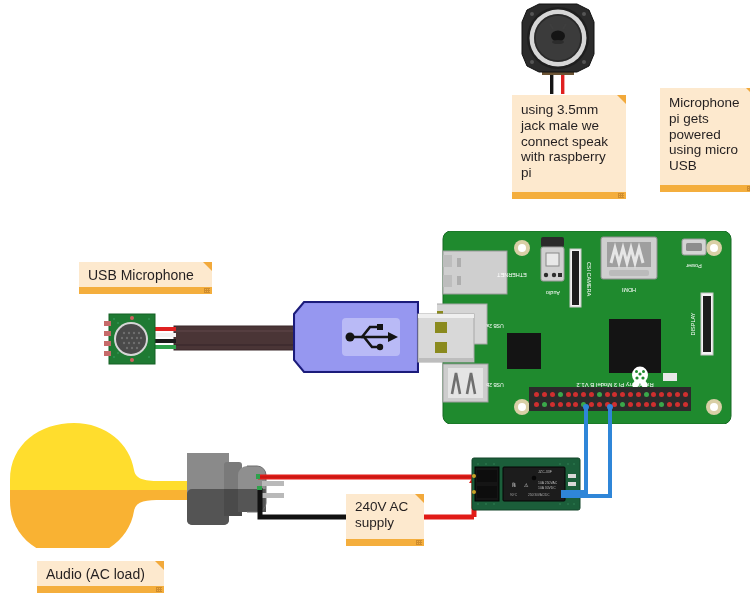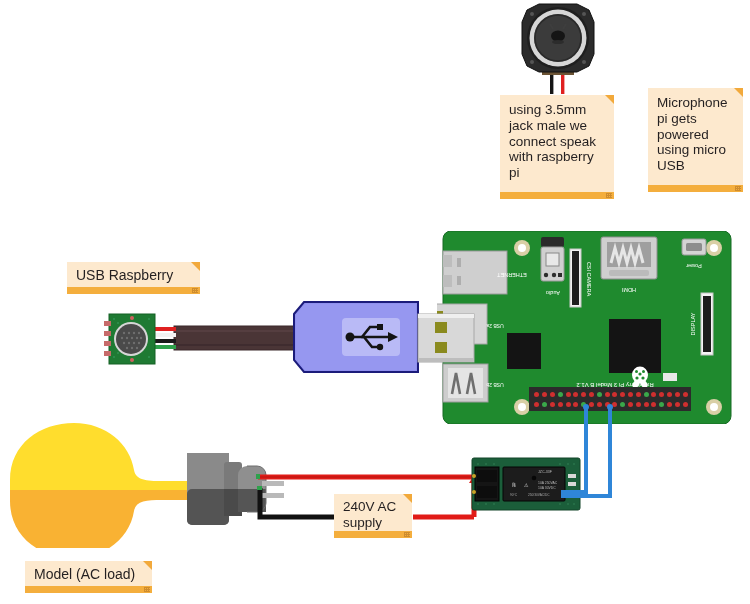--- a/index.html
+++ b/index.html
@@ -19,20 +19,21 @@
   
   .note {
     position: absolute;
     background: #FDE9CE;
     color: #231f20;
     font-family: "Liberation Sans", sans-serif;
     line-height: 1.17;
     padding: 7px 8px 5px 9px;
     border: 0;
     z-index: 40;
+    margin-left: 12px;
   }
   .note .note-text { display:block; white-space: pre-line; }
   .note .fold {
     position: absolute; top: 0; right: 0;
     width: 0; height: 0;
     border-top: 9px solid #F2A93B;
     border-left: 9px solid transparent;
   }
   .note .strip {
     position: absolute; left: 0; right: 0; bottom: 0;
@@ -124,34 +125,34 @@
     <span class="note-text">Microphone
 pi gets
 powered
 using micro
 USB</span>
     <span class="strip"></span>
   </div>
 
   <div class="note" style="left:67px; top:262px; width:133px; height:32px; font-size:14px; padding-top:5px;">
     <span class="fold"></span>
-    <span class="note-text">USB Raspberry</span>
+    <span class="note-text">USB Microphone</span>
     <span class="strip"></span>
   </div>
 
-  <div class="note" style="left:334px; top:494px; width:78px; height:44px; font-size:13.5px; padding-top:5px;">
+  <div class="note" style="left:334px; top:494px; width:78px; height:52px; font-size:13.5px; padding-top:5px;">
     <span class="fold"></span>
     <span class="note-text">240V AC
 supply</span>
     <span class="strip"></span>
   </div>
 
   <div class="note" style="left:25px; top:561px; width:127px; height:32px; font-size:14px; padding-top:5px;">
     <span class="fold"></span>
-    <span class="note-text">Model (AC load)</span>
+    <span class="note-text">Audio (AC load)</span>
     <span class="strip"></span>
   </div>
 
   <div id="pi-board" style="left:437px; top:231px; width:300px; height:193px;">
     <svg width="300" height="193" viewBox="0 0 300 193">
 
       <rect x="6" y="0" width="288" height="193" rx="8" ry="8" fill="#1f8a2e"></rect>
       <rect x="6" y="0" width="288" height="193" rx="8" ry="8" fill="none" stroke="#166b23" stroke-width="1"></rect>
 
       <circle cx="85" cy="17" r="8" fill="#d9cfa6"></circle>

